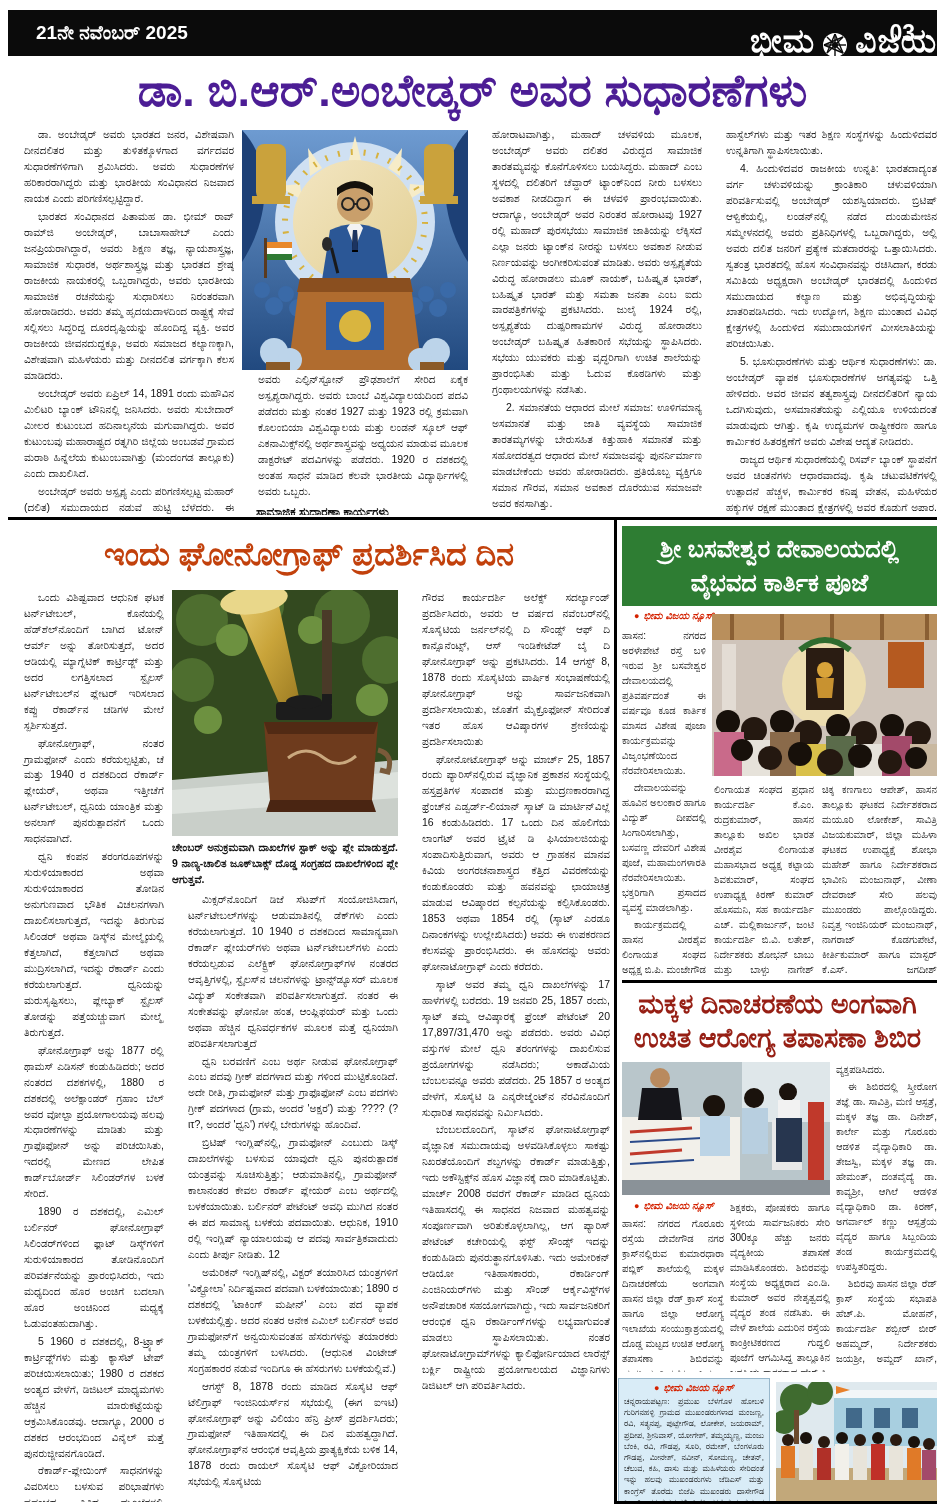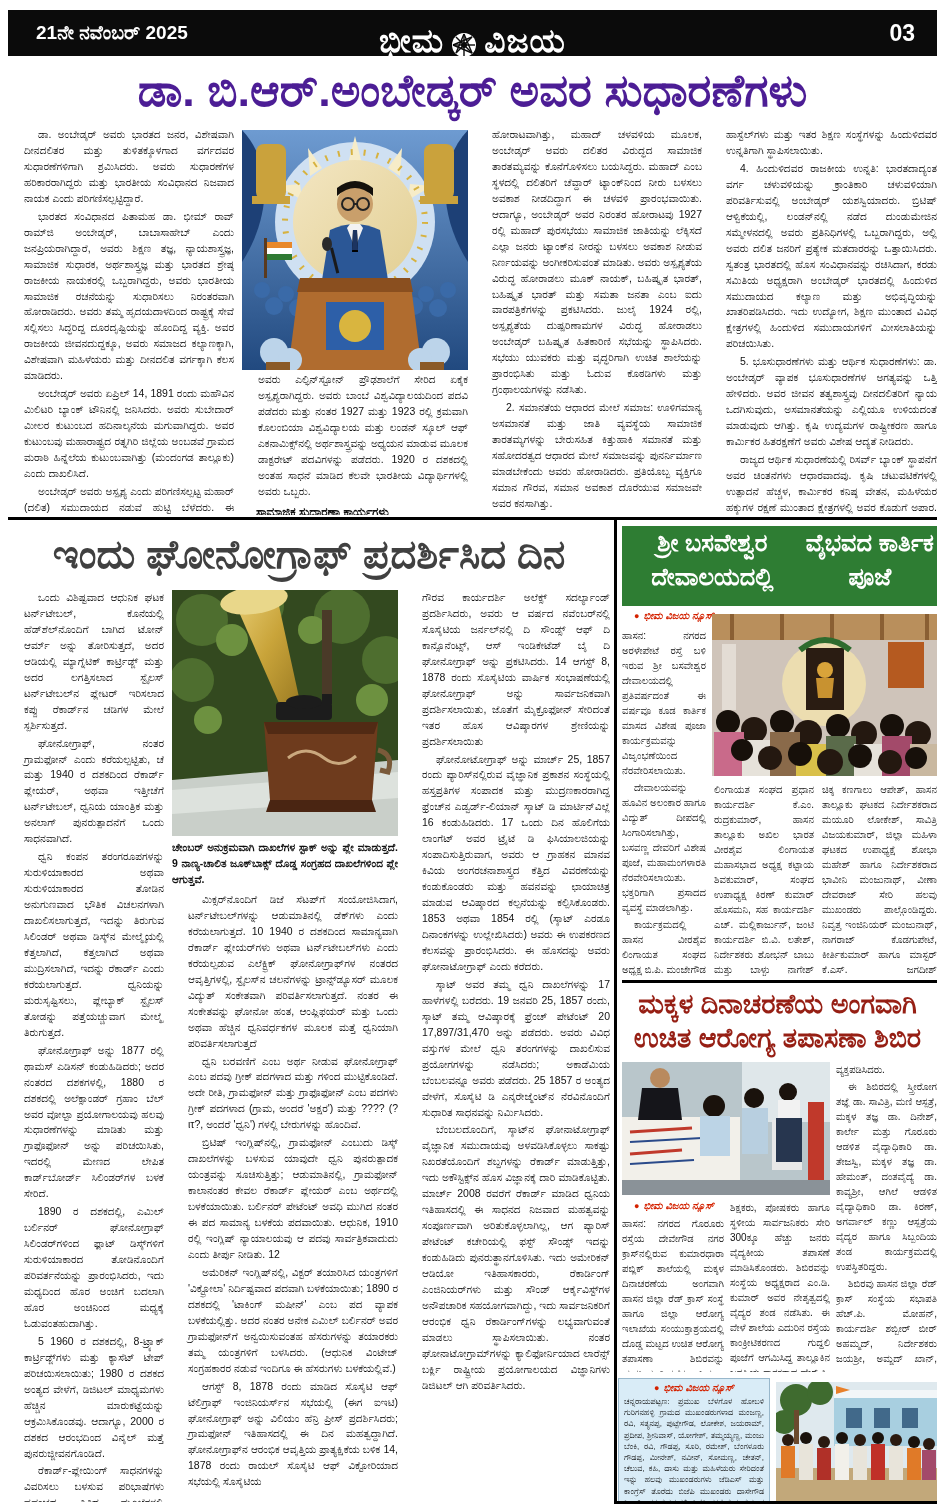--- a/index.html
+++ b/index.html
@@ -3,46 +3,46 @@
 <meta charset="utf-8">
 <style>
   html,body{margin:0;padding:0;background:#777;}
   .sheet{position:relative;width:945px;height:1507px;background:#ffffff;margin:0 auto;
          font-family:"Liberation Sans","DejaVu Sans",sans-serif;overflow:hidden;color:#111;}
   .abs{position:absolute;}
 
   
   .header{left:8px;top:10px;width:929px;height:46px;background:#0b0b0b;color:#fff;text-decoration:underline;}
   .hdr-date{position:absolute;left:28px;top:0;height:46px;line-height:46px;font-size:19px;font-weight:bold;}
-  .hdr-center{position:absolute;left:0;right:0;top:0;height:62px;display:flex;justify-content:center;align-items:center;gap:7px;font-size:33px;font-weight:bold;letter-spacing:1px;}
+  .hdr-center{position:absolute;left:0;right:0;top:0;height:62px;display:flex;justify-content:flex-end;align-items:center;gap:7px;font-size:33px;font-weight:bold;letter-spacing:1px;}
   .hdr-page{position:absolute;right:22px;top:0;height:46px;line-height:46px;font-size:23px;font-weight:bold;}
 
   .lead-headline{left:8px;top:60px;width:929px;height:62px;text-align:center;
     font-size:45px;font-weight:bold;color:#4c1d95;line-height:62px;white-space:nowrap;}
 
   
   .col{position:absolute;text-align:justify;font-size:10.5px;line-height:1.52;overflow:hidden;}
   .col p{margin:0 0 2px 16px;text-indent:14px;}
   .col p.noind{text-indent:0;}
   .subhead{font-weight:bold;text-decoration:underline;font-size:12px;text-indent:14px;margin:3px 0 3px 0;}
 
   .photo{position:absolute;overflow:hidden;}
   .photo svg{display:block;width:100%;height:100%;}
 
   .rule{position:absolute;background:#000;}
 
   
   .phono-headline{left:8px;top:524px;width:602px;height:60px;text-align:center;
-    font-size:40px;font-weight:bold;color:#404040;line-height:60px;white-space:nowrap;}
+    font-size:32px;font-weight:bold;color:#c2410c;line-height:60px;white-space:nowrap;}
 
   .caption{position:absolute;font-size:10.5px;font-weight:bold;line-height:1.5;text-align:justify;overflow:hidden;}
 
   
   .green-box{left:622px;top:526px;width:315px;height:80px;background:#2e7d33;color:#fff;
-    display:flex;flex-direction:row;justify-content:center;text-align:center;
+    display:flex;flex-direction:column;justify-content:center;text-align:center;
     font-size:24px;font-weight:bold;line-height:1.4;}
   .byline{position:absolute;font-size:10px;font-weight:bold;font-style:italic;color:#d42200;text-align:center;white-space:nowrap;overflow:hidden;}
   .byline .dot{font-style:normal;font-size:9px;margin-right:4px;}
 
   .health-headline{left:616px;top:988px;width:323px;height:70px;text-align:center;
     font-size:27px;font-weight:bold;color:#961f14;line-height:1.25;}
 
   .small-col{font-size:10px;line-height:1.5;}
   .small-col p{margin:0 0 2px 0;text-indent:12px;}
   .small-col p.noind{text-indent:0;}

